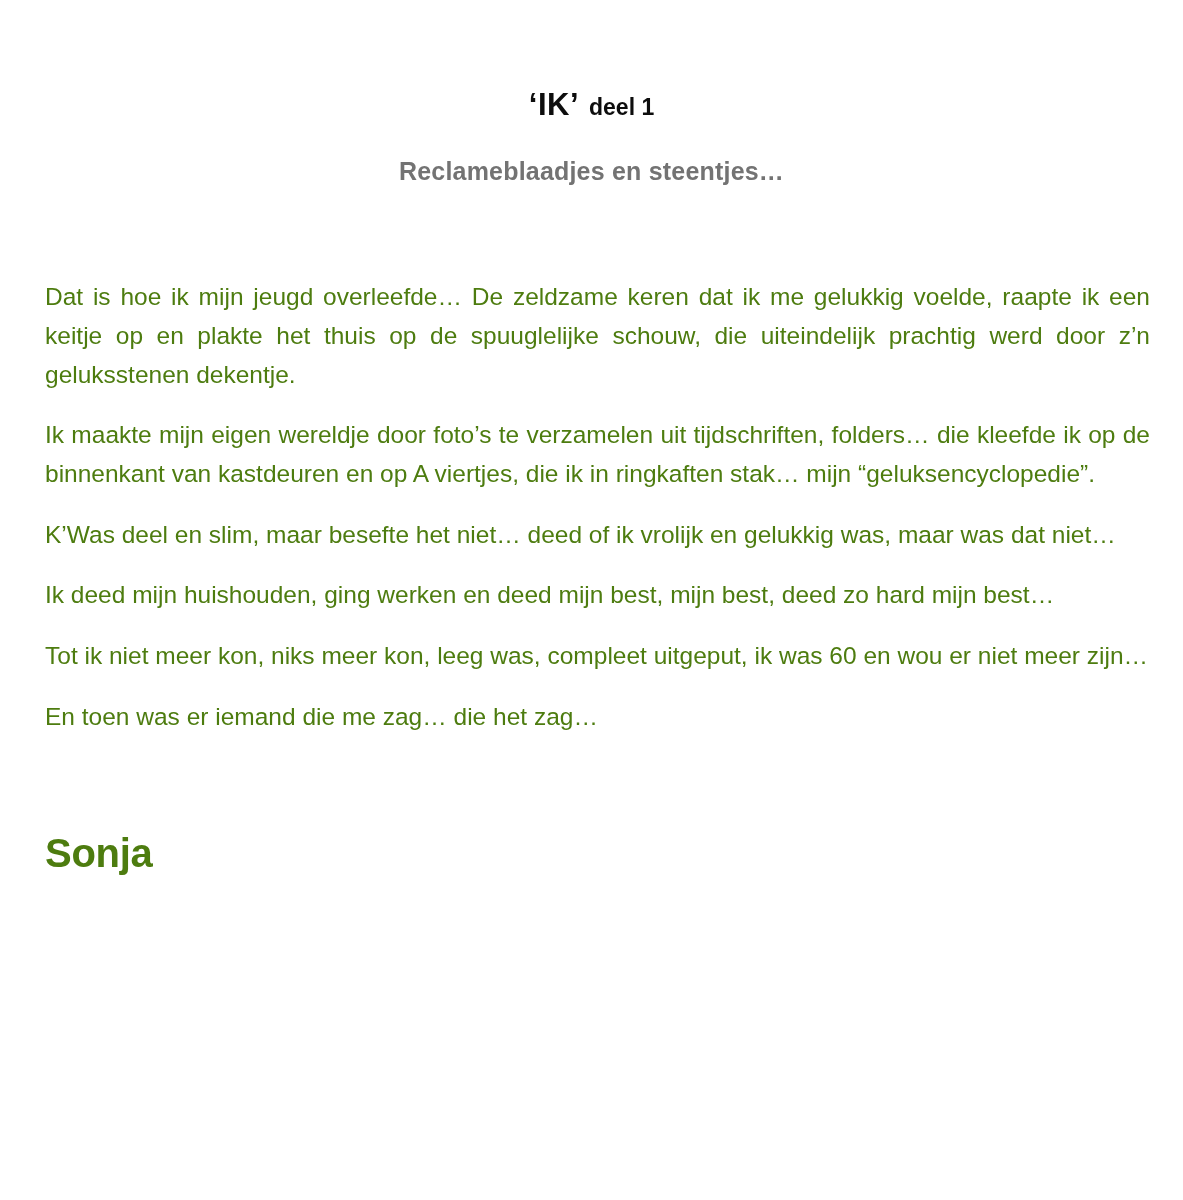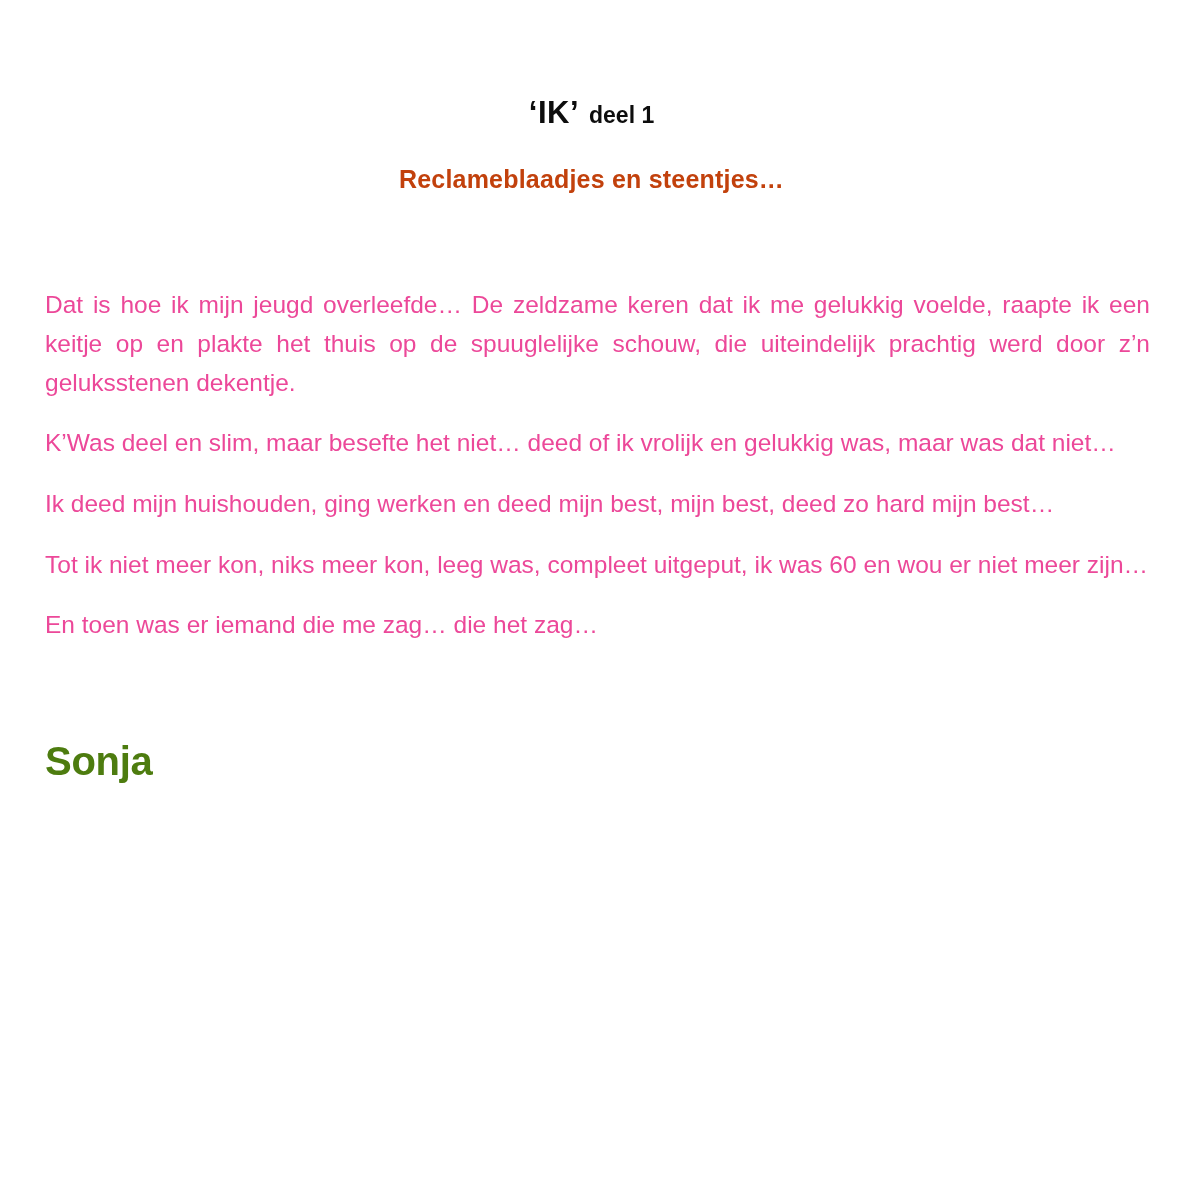--- a/index.html
+++ b/index.html
@@ -11,21 +11,21 @@
     width: 1183px;
     min-height: 1200px;
     font-family: "Liberation Sans", sans-serif;
     color: #111111;
     -webkit-font-smoothing: antialiased;
   }
   .page {
     width: 1183px;
     min-height: 1200px;
     box-sizing: border-box;
-    padding: 16px;
+    padding: 8px;
     position: relative;
     background: #ffffff;
   }
   .title-block {
     text-align: center;
     padding-top: 78px;
   }
   .doc-title {
     font-size: 31px;
     font-weight: bold;
@@ -36,38 +36,38 @@
   .doc-title .part {
     font-size: 23px;
     font-weight: bold;
     letter-spacing: 0;
     margin-left: 10px;
   }
   .doc-subtitle {
     margin-top: 34px;
     font-size: 25px;
     font-weight: bold;
-    color: #c2410c;
+    color: #737373;
     letter-spacing: 0.2px;
   }
   .body-block {
     margin: 0 auto;
     padding-top: 92px;
     width: 1145px;
     box-sizing: border-box;
     padding-left: 26px;
     padding-right: 14px;
   }
   p.para {
     font-size: 24.5px;
     line-height: 1.58;
     margin: 0 0 22px 0;
     text-align: justify;
     text-justify: inter-word;
-    color: #ec4899;
+    color: #4d7c0f;
   }
   p.para:last-of-type {
     text-align: left;
   }
   .signature {
     margin: 0 auto;
     width: 1145px;
     box-sizing: border-box;
     padding-left: 26px;
     padding-top: 72px;
@@ -84,20 +84,21 @@
 
   <div class="title-block">
     <div class="doc-title">
       <span>‘IK’</span><span class="part">deel 1</span>
     </div>
     <div class="doc-subtitle">Reclameblaadjes en steentjes…</div>
   </div>
 
   <div class="body-block">
     <p class="para">Dat is hoe ik mijn jeugd overleefde… De zeldzame keren dat ik me gelukkig voelde, raapte ik een keitje op en plakte het thuis op de spuuglelijke schouw, die uiteindelijk prachtig werd door z’n geluksstenen dekentje.</p>
+    <p class="para">Ik maakte mijn eigen wereldje door foto’s te verzamelen uit tijdschriften, folders… die kleefde ik op de binnenkant van kastdeuren en op A viertjes, die ik in ringkaften stak… mijn “geluksencyclopedie”.</p>
     <p class="para">K’Was deel en slim, maar besefte het niet… deed of ik vrolijk en gelukkig was, maar was dat niet…</p>
     <p class="para">Ik deed mijn huishouden, ging werken en deed mijn best, mijn best, deed zo hard mijn best…</p>
     <p class="para">Tot ik niet meer kon, niks meer kon, leeg was, compleet uitgeput, ik was 60 en wou er niet meer zijn…</p>
     <p class="para">En toen was er iemand die me zag… die het zag…</p>
   </div>
 
   <div class="signature">Sonja</div>
 
 </div>
 

